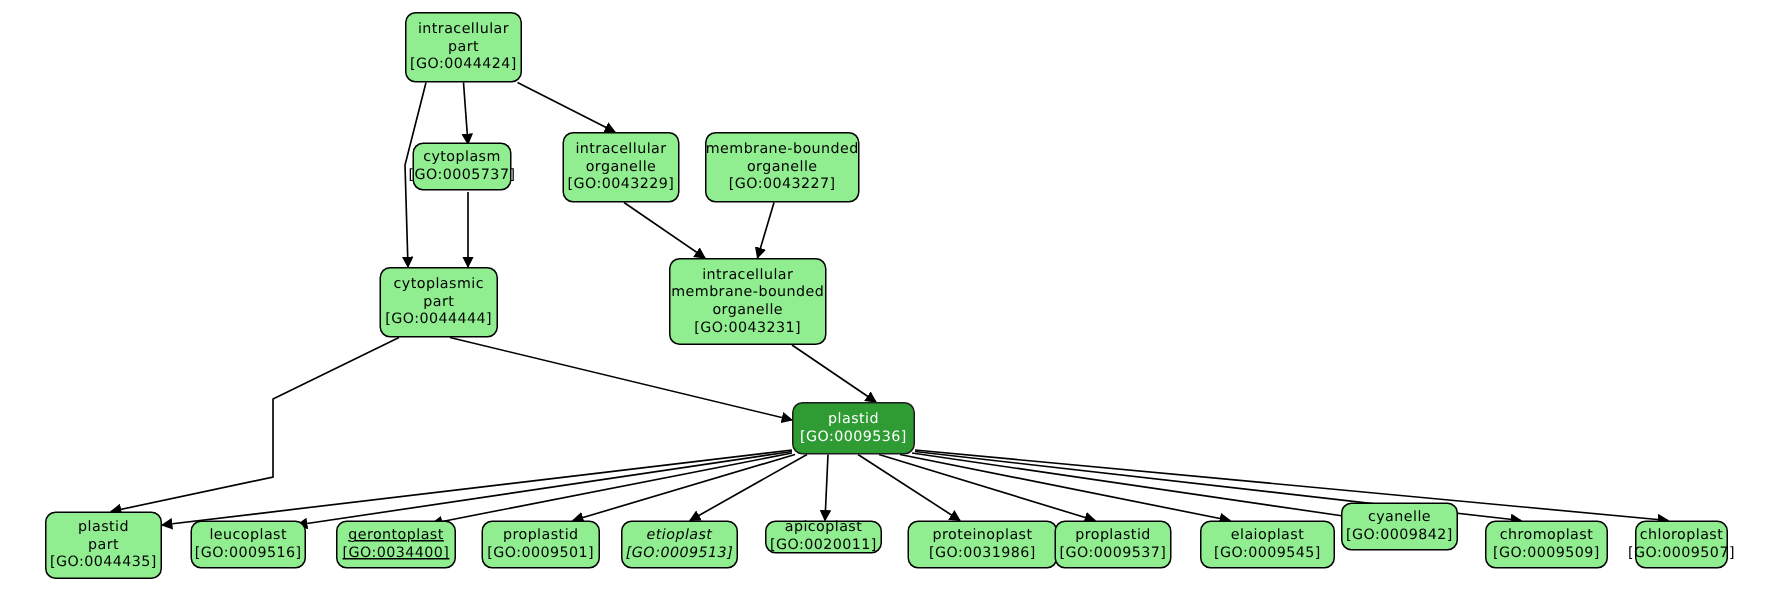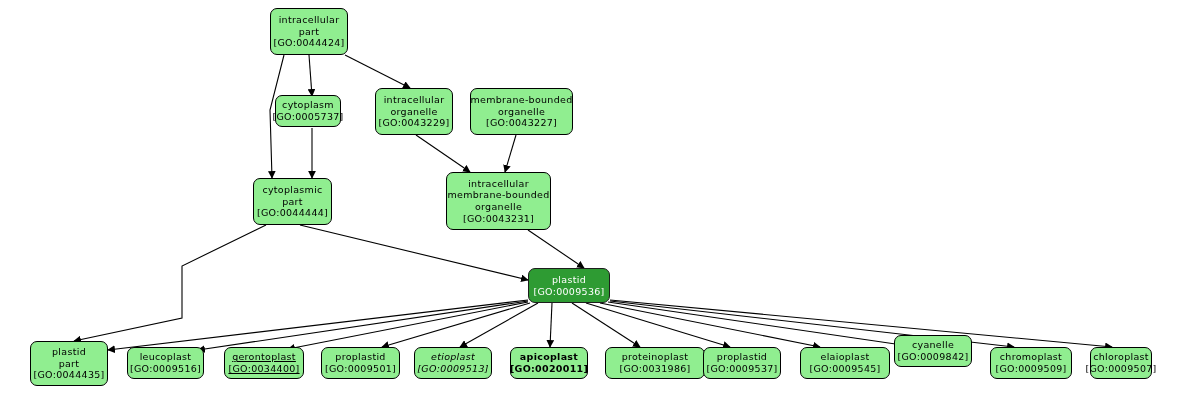--- a/index.html
+++ b/index.html
@@ -136,21 +136,21 @@
         <span class="acc">[GO:0034400]</span>
       </div>
       <div class="go-node" style="left: 321px; top: 347px; width: 79px; height: 32px;">
         <span class="nm">proplastid</span>
         <span class="acc">[GO:0009501]</span>
       </div>
       <div class="go-node" style="left: 414px; top: 347px; width: 78px; height: 32px; font-style: italic;">
         <span class="nm">etioplast</span>
         <span class="acc">[GO:0009513]</span>
       </div>
-      <div class="go-node" style="left: 510px; top: 347px; width: 78px; height: 32px; font-weight: bold;">
+      <div class="go-node" style="left: 510px; top: 347px; width: 78px; height: 22px;">
         <span class="nm">apicoplast</span>
         <span class="acc">[GO:0020011]</span>
       </div>
       <div class="go-node" style="left: 605px; top: 347px; width: 100px; height: 32px;">
         <span class="nm">proteinoplast</span>
         <span class="acc">[GO:0031986]</span>
       </div>
       <div class="go-node" style="left: 703px; top: 347px; width: 78px; height: 32px;">
         <span class="nm">proplastid</span>
         <span class="acc">[GO:0009537]</span>

